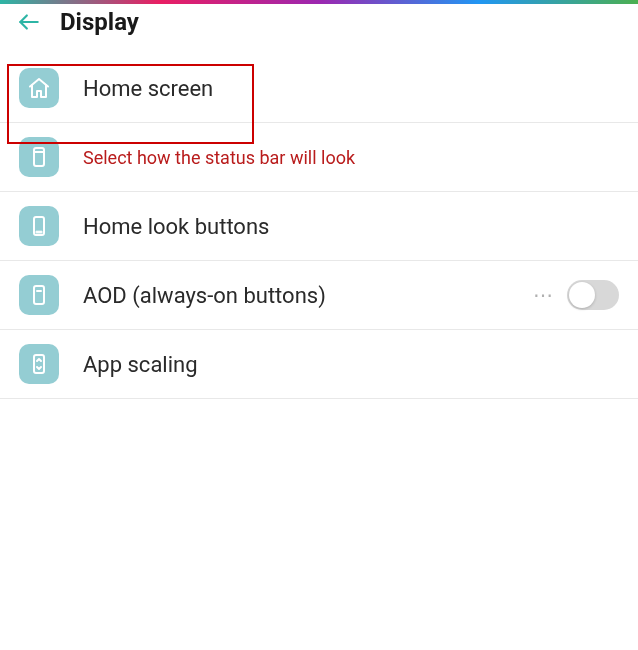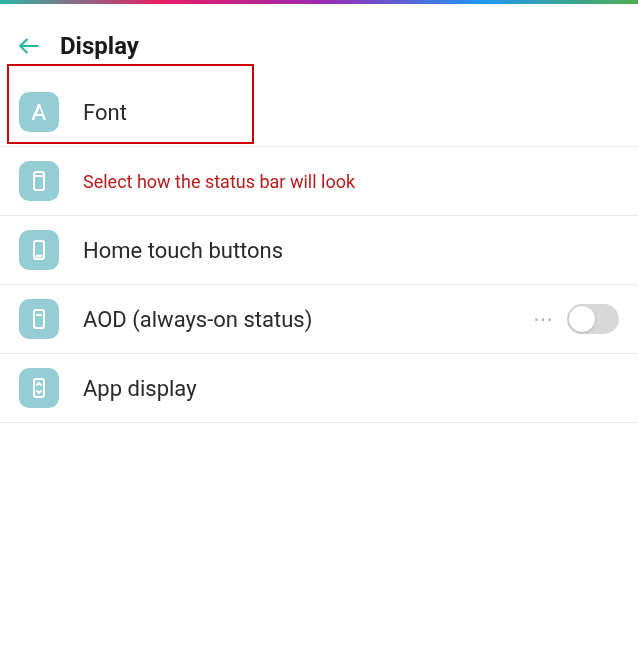--- a/index.html
+++ b/index.html
@@ -15,21 +15,21 @@
       position: relative;
       overflow: hidden;
     }
     .gradient-bar {
       height: 4px;
       background: linear-gradient(90deg, #2db5a5 0%, #e91e63 25%, #9c27b0 50%, #2196f3 75%, #4caf50 100%);
     }
     .header {
       display: flex;
       align-items: center;
-      padding: 28px 16px 18px;
+      padding: 4px 16px 18px;
       gap: 18px;
     }
     .back-arrow {
       color: #2db5a5;
       display: flex;
       align-items: center;
       cursor: pointer;
     }
     .page-title {
       font-size: 24px;
@@ -123,32 +123,33 @@
     <svg width="26" height="26" viewBox="0 0 24 24" fill="none" stroke="currentColor" stroke-width="2" stroke-linecap="round" stroke-linejoin="round">
       <line x1="20" y1="12" x2="4" y2="12"></line>
       <polyline points="10 18 4 12 10 6"></polyline>
     </svg>
   </div>
   <h1 class="page-title">Display</h1>
 </div>
 
 <div class="list">
 
-
-
-  <div class="list-item">
-    <div class="item-icon">
-      <svg width="24" height="24" viewBox="0 0 24 24" fill="#fff">
-        <path d="M11 4h2l6 16h-2.5l-1.5-4h-6.5L7 20H4.5L11 4zm-1 10h5l-2.5-6.5L10 14z"></path>
-      </svg>
-    </div>
-    <div class="item-text">
-      <span class="item-label">Font</span>
-    </div>
-  </div>
+  <div class="list-item">
+    <div class="item-icon">
+      <svg width="24" height="24" viewBox="0 0 24 24" fill="none" stroke="#fff" stroke-width="2" stroke-linecap="round" stroke-linejoin="round">
+        <path d="M3 10.5L12 3l9 7.5"></path>
+        <path d="M5 9.5V21h5v-6h4v6h5V9.5"></path>
+      </svg>
+    </div>
+    <div class="item-text">
+      <span class="item-label">Home screen</span>
+    </div>
+  </div>
+
+
 
   <div class="list-item">
     <div class="item-icon">
       <svg width="24" height="24" viewBox="0 0 24 24" fill="none" stroke="#fff" stroke-width="2" stroke-linecap="round" stroke-linejoin="round">
         <rect x="7" y="3" width="10" height="18" rx="2"></rect>
         <line x1="7" y1="7" x2="17" y2="7"></line>
       </svg>
     </div>
     <div class="item-text">
       <span class="item-subtitle">Select how the status bar will look</span>
@@ -158,50 +159,50 @@
   <div class="list-item">
     <div class="item-icon">
       <svg width="24" height="24" viewBox="0 0 24 24" fill="none" stroke="#fff" stroke-width="2" stroke-linecap="round" stroke-linejoin="round">
         <rect x="7" y="3" width="10" height="18" rx="2"></rect>
         <circle cx="10" cy="18" r="0.6" fill="#fff"></circle>
         <circle cx="12" cy="18" r="0.6" fill="#fff"></circle>
         <circle cx="14" cy="18" r="0.6" fill="#fff"></circle>
       </svg>
     </div>
     <div class="item-text">
-      <span class="item-label">Home touch buttons</span>
+      <span class="item-label">Home look buttons</span>
     </div>
   </div>
 
   <div class="list-item">
     <div class="item-icon">
       <svg width="24" height="24" viewBox="0 0 24 24" fill="none" stroke="#fff" stroke-width="2" stroke-linecap="round" stroke-linejoin="round">
         <rect x="7" y="3" width="10" height="18" rx="2"></rect>
         <line x1="10" y1="8" x2="14" y2="8"></line>
       </svg>
     </div>
     <div class="item-text">
-      <span class="item-label">AOD (always-on status)</span>
+      <span class="item-label">AOD (always-on buttons)</span>
     </div>
     <div class="item-trailing">
       <span class="more-dots">⋯</span>
       <div class="toggle">
         <div class="toggle-knob"></div>
       </div>
     </div>
   </div>
 
   <div class="list-item">
     <div class="item-icon">
       <svg width="24" height="24" viewBox="0 0 24 24" fill="none" stroke="#fff" stroke-width="2" stroke-linecap="round" stroke-linejoin="round">
         <rect x="7" y="3" width="10" height="18" rx="2"></rect>
         <polyline points="10 9 12 7 14 9"></polyline>
         <polyline points="10 15 12 17 14 15"></polyline>
       </svg>
     </div>
     <div class="item-text">
-      <span class="item-label">App display</span>
+      <span class="item-label">App scaling</span>
     </div>
   </div>
 
 </div>
 
 <div class="highlight-box"></div>
 
 </body></html>

